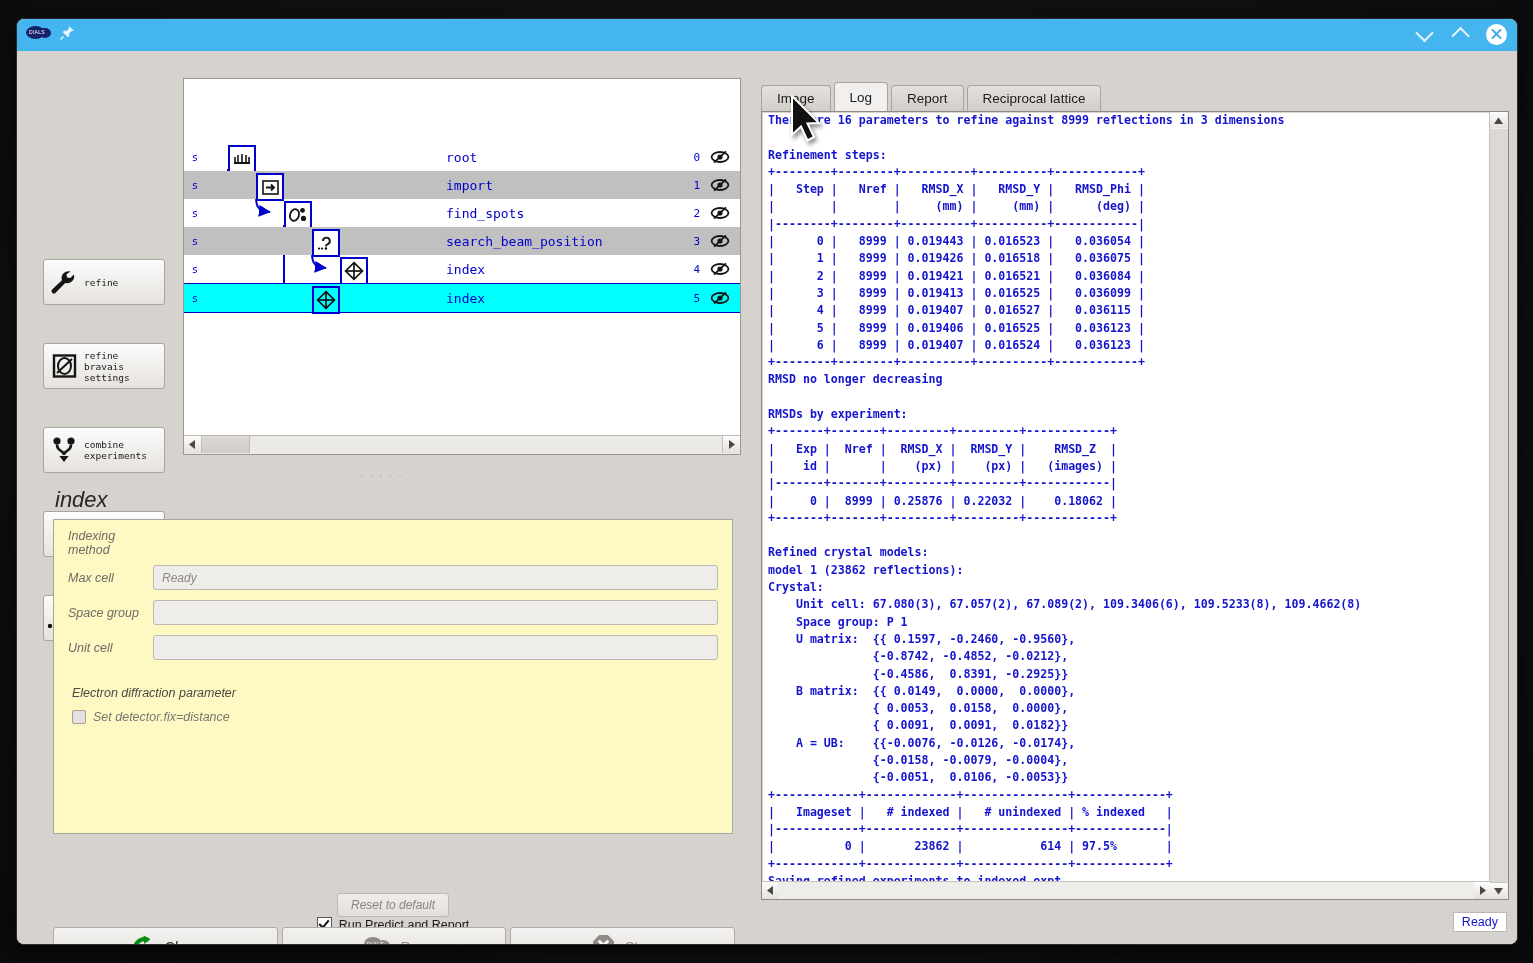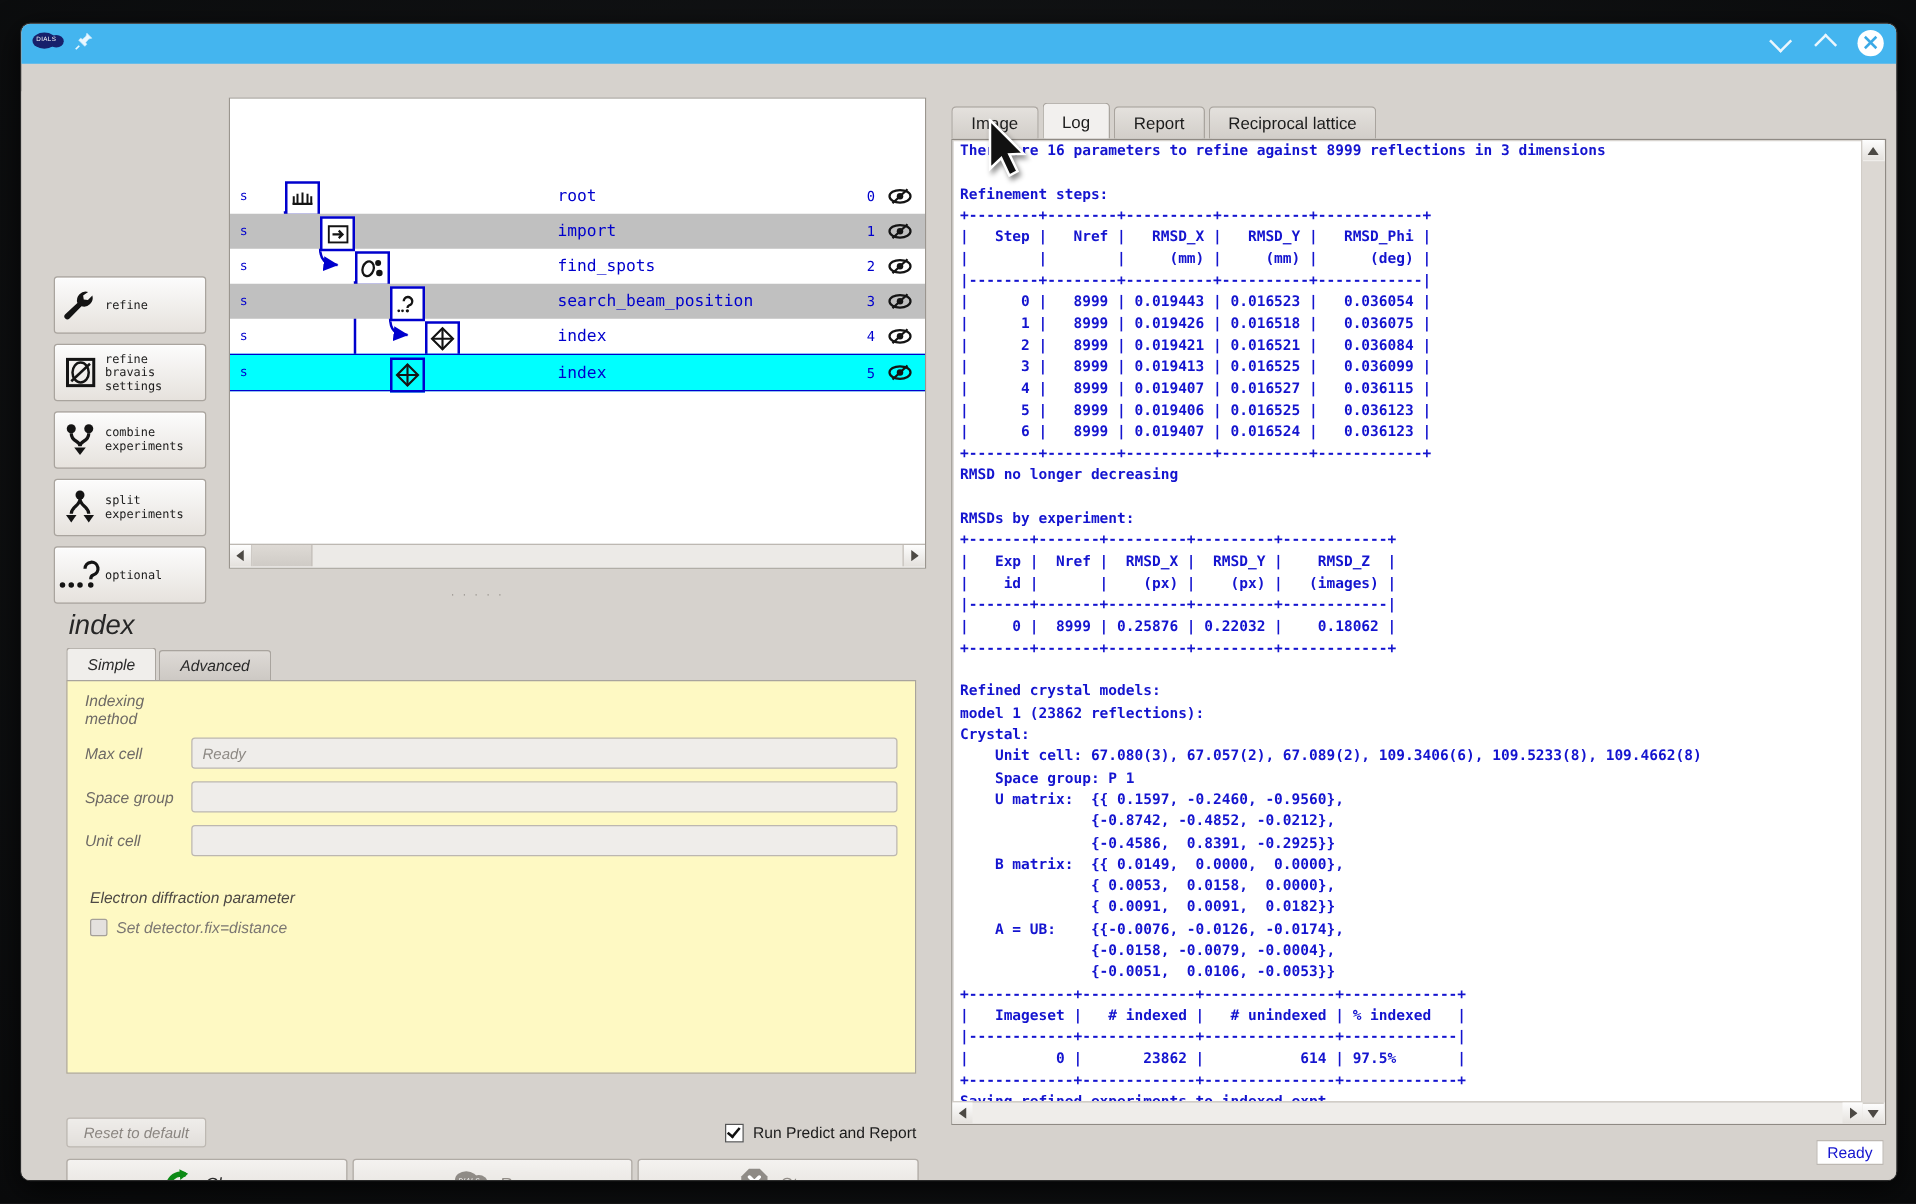--- a/index.html
+++ b/index.html
@@ -44,21 +44,21 @@
 
   
   .appbody{position:absolute;left:0;top:54px;right:0;bottom:0;background:#d6d2cd;}
 
   
   .leftpane{position:absolute;left:8px;top:14px;width:714px;bottom:8px;}
 
   .sidebuttons{position:absolute;left:18px;top:134px;width:121px;}
   .sbtn{width:120px;height:44px;margin-bottom:8px;border:1px solid #a9a49e;border-radius:3px;
     background:linear-gradient(#fcfcfc,#e6e2dd);display:flex;align-items:center;
-    box-shadow:0 1px 0 rgba(255,255,255,.7) inset;}
+    box-shadow:0 1px 0 rgba(255,255,255,.7) inset;margin-top:38px;}
   .sbtn .ico{width:40px;display:flex;align-items:center;justify-content:center;flex:none;}
   .sbtn .lbl{font-family:"DejaVu Sans Mono",monospace;font-size:9.5px;color:#1a1a1a;line-height:11px;white-space:pre-line;}
 
   
   .treebox{position:absolute;left:158px;top:-9px;width:556px;height:375px;background:#ffffff;
     border:1px solid #9b968f;}
   .treetop{height:64px;background:#ffffff;border-bottom:0px;}
   .trow{height:28px;display:flex;align-items:center;position:relative;}
   .trow.alt{background:#c0c0c0;}
   .trow.sel{background:#00ffff;border-top:1px solid #0000cd;border-bottom:1px solid #0000cd;}
@@ -92,21 +92,21 @@
   .field{flex:1;height:23px;background:#efedea;border:1px solid #bcb7b1;border-radius:3px;
     display:flex;align-items:center;padding:0 8px;font-size:12px;font-style:italic;color:#8d8984;}
   .combo{width:330px;height:23px;background:linear-gradient(#fbfafa,#e3e0dc);border:1px solid #b6b1ab;border-radius:3px;
     display:flex;align-items:center;padding:0 8px;font-size:12px;font-style:italic;color:#5d5955;position:relative;}
   .combo .tri{position:absolute;right:8px;top:9px;width:0;height:0;border-left:5px solid transparent;border-right:5px solid transparent;border-top:5px solid #8b8680;}
   .sectionlabel{margin:26px 0 0 18px;font-size:12.5px;font-style:italic;color:#4d4945;}
   .chkrow{display:flex;align-items:center;gap:7px;margin:10px 0 0 18px;}
   .chkbox{width:12px;height:12px;border:1px solid #a5a09a;background:#e4e1de;border-radius:2px;}
   .chklabel{font-size:12.5px;font-style:italic;color:#7b7772;}
 
-  .resetrow{position:absolute;left:28px;top:806px;width:680px;height:26px;display:flex;align-items:center;justify-content:space-between;}
+  .resetrow{position:absolute;left:28px;top:806px;width:680px;height:26px;display:flex;align-items:center;justify-content:space-between;flex-direction:column;}
   .resetbtn{padding:4px 13px;font-size:12px;font-style:italic;color:#8a8580;background:linear-gradient(#efedea,#e2dfdb);
     border:1px solid #bdb8b2;border-radius:3px;}
   .rprcheck{display:flex;align-items:center;gap:7px;}
   .rprbox{width:13px;height:13px;border:1px solid #555;background:#fff;position:relative;}
   .rprbox:after{content:"";position:absolute;left:3px;top:0px;width:4px;height:8px;border-right:2px solid #111;border-bottom:2px solid #111;transform:rotate(40deg);}
   .rprlabel{font-size:12.5px;color:#1b1b1b;}
 
   .actions{position:absolute;left:28px;top:840px;width:682px;display:flex;gap:4px;}
   .abtn{flex:1;height:37px;border:1px solid #b0aba5;border-radius:3px;
     background:linear-gradient(#f4f2f0,#e1ded9);display:flex;align-items:center;justify-content:center;gap:9px;
@@ -407,24 +407,20 @@
           </div>
         </div>
 
         <div class="splitter">
           <span class="dots">· · · · ·</span>
         </div>
 
         <div class="paneltitle">index</div>
 
         <div class="formcard">
-          <div class="ftabs">
-            <div class="ftab active">Simple</div>
-            <div class="ftab">Advanced</div>
-          </div>
           <div class="fbody">
 
             <div class="frow">
               <div class="flabel">Indexing method</div>
               <div style="flex:1"></div>
             </div>
 
             <div class="frow">
               <div class="flabel">Max cell</div>
               <div class="field">

